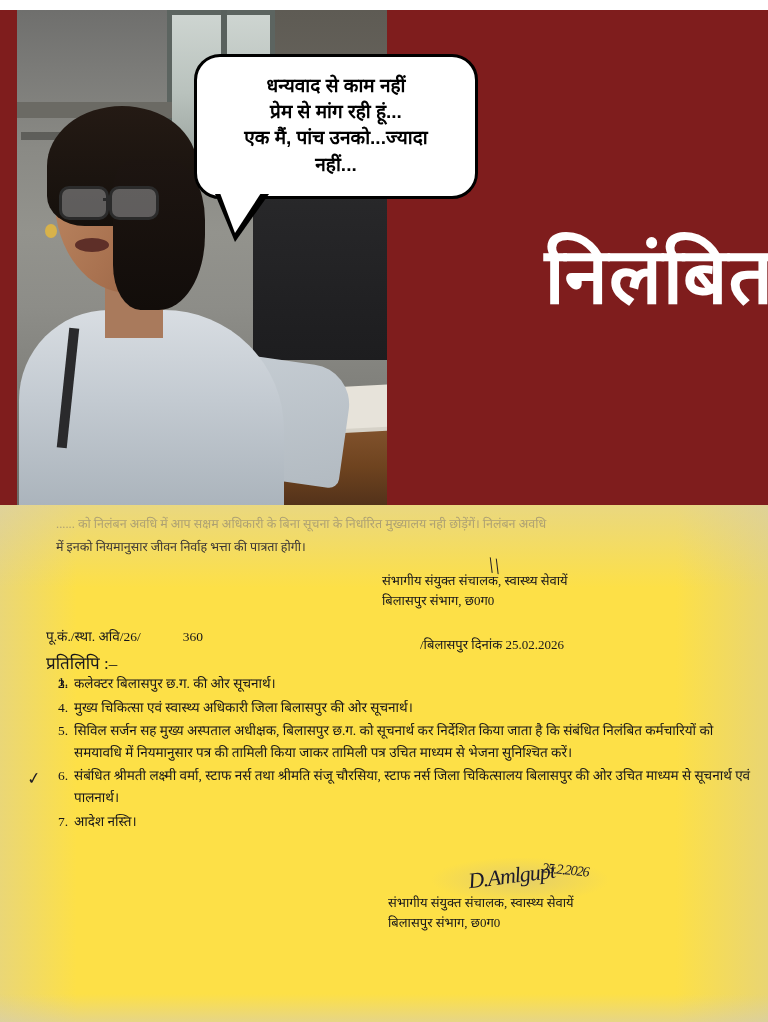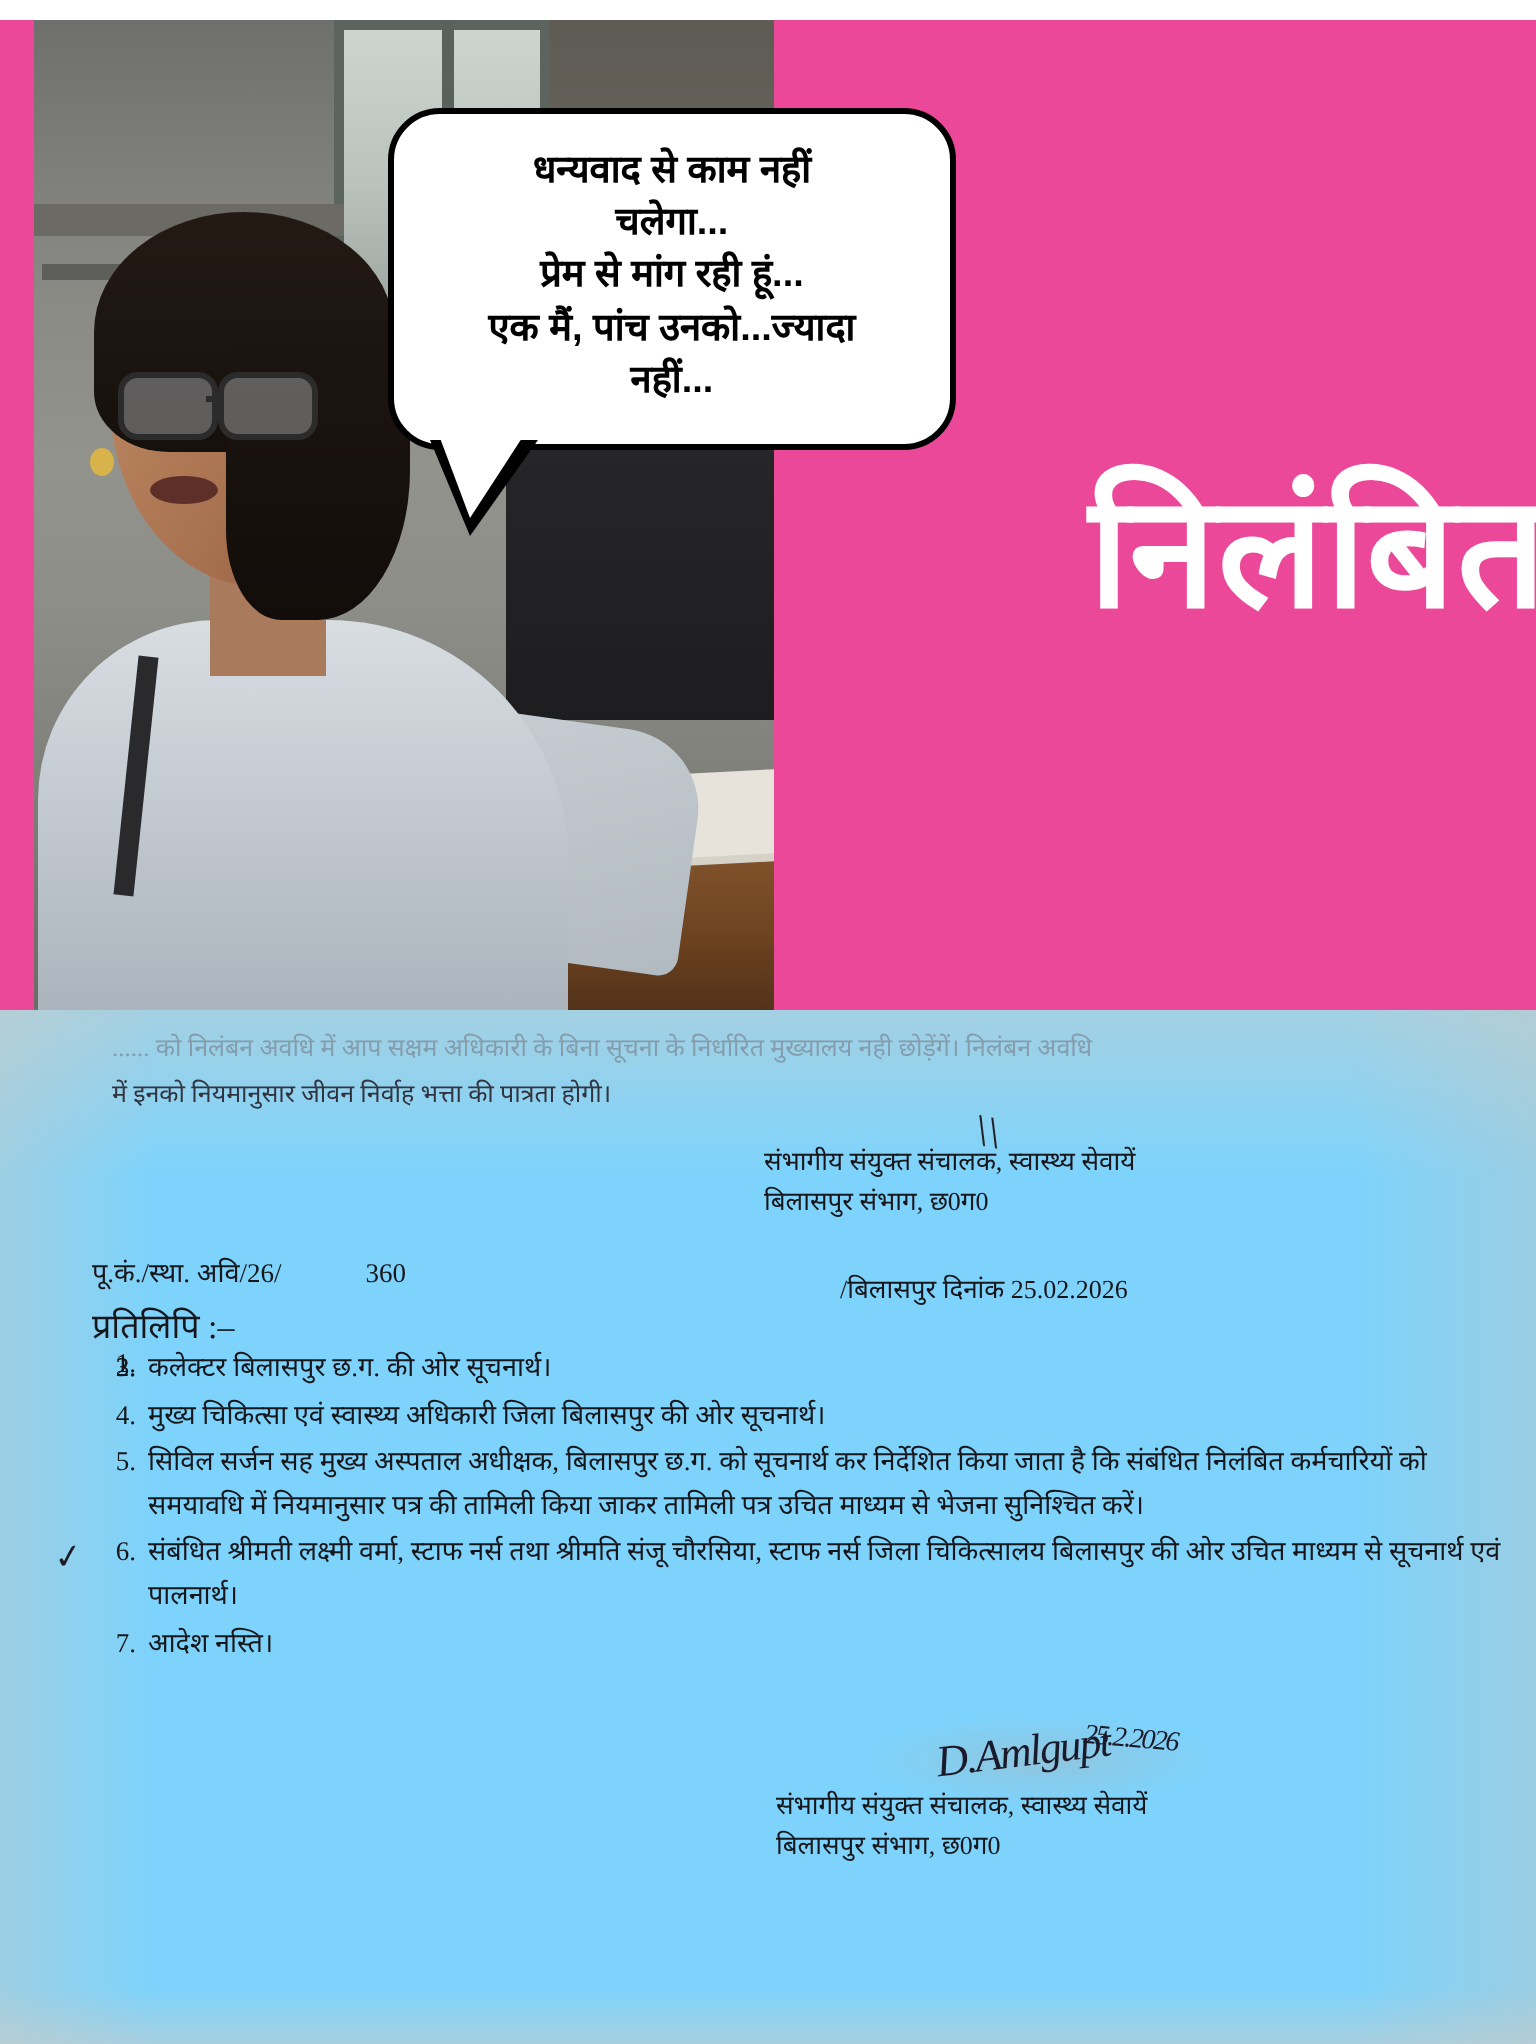--- a/index.html
+++ b/index.html
@@ -15,21 +15,21 @@
     position: relative;
   }
 
   
   .top-panel {
     position: absolute;
     left: 0;
     top: 10px;
     width: 768px;
     height: 495px;
-    background: #ec4899;
+    background: #7f1d1d;
     overflow: hidden;
   }
 
   
   .video-still {
     position: absolute;
     left: 17px;
     top: 0;
     width: 370px;
     height: 495px;
@@ -262,21 +262,21 @@
     white-space: nowrap;
   }
 
   
   .doc {
     position: absolute;
     left: 0;
     top: 505px;
     width: 768px;
     height: 517px;
-    background: #7dd3fc;
+    background: #fde047;
     color: #17161a;
     font-family: "Liberation Serif", serif;
     overflow: hidden;
   }
   .doc:before {
     content: "";
     position: absolute;
     inset: 0;
     background: linear-gradient(180deg, rgba(210,205,196,0.45) 0%, rgba(255,255,255,0) 16%),
                 linear-gradient(90deg, rgba(205,200,190,0.4) 0%, rgba(255,255,255,0) 10%, rgba(255,255,255,0) 88%, rgba(200,195,186,0.38) 100%);
@@ -433,21 +433,20 @@
     <div class="vs-hair2"></div>
     <div class="vs-glass g1"></div>
     <div class="vs-glass g2"></div>
     <div class="vs-glass-bridge"></div>
     <div class="vs-mouth"></div>
     <div class="vs-earring"></div>
   </div>
 
   <div class="speech-bubble">
     <span class="bubble-line">धन्यवाद से काम नहीं</span>
-    <span class="bubble-line">चलेगा...</span>
     <span class="bubble-line">प्रेम से मांग रही हूं...</span>
     <span class="bubble-line">एक मैं, पांच उनको...ज्यादा</span>
     <span class="bubble-line">नहीं...</span>
     <span class="tail"></span>
     <span class="tail-inner"></span>
   </div>
 
   <div class="banner-word">निलंबित</div>
 </div>
 

